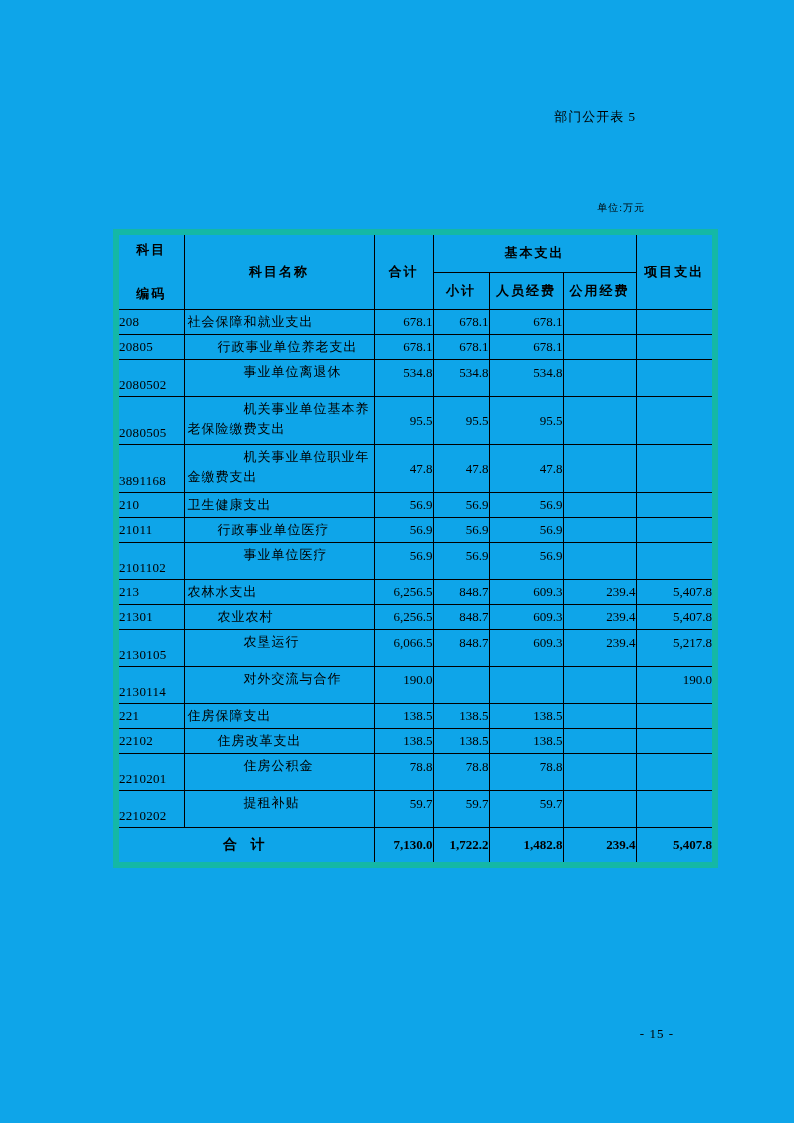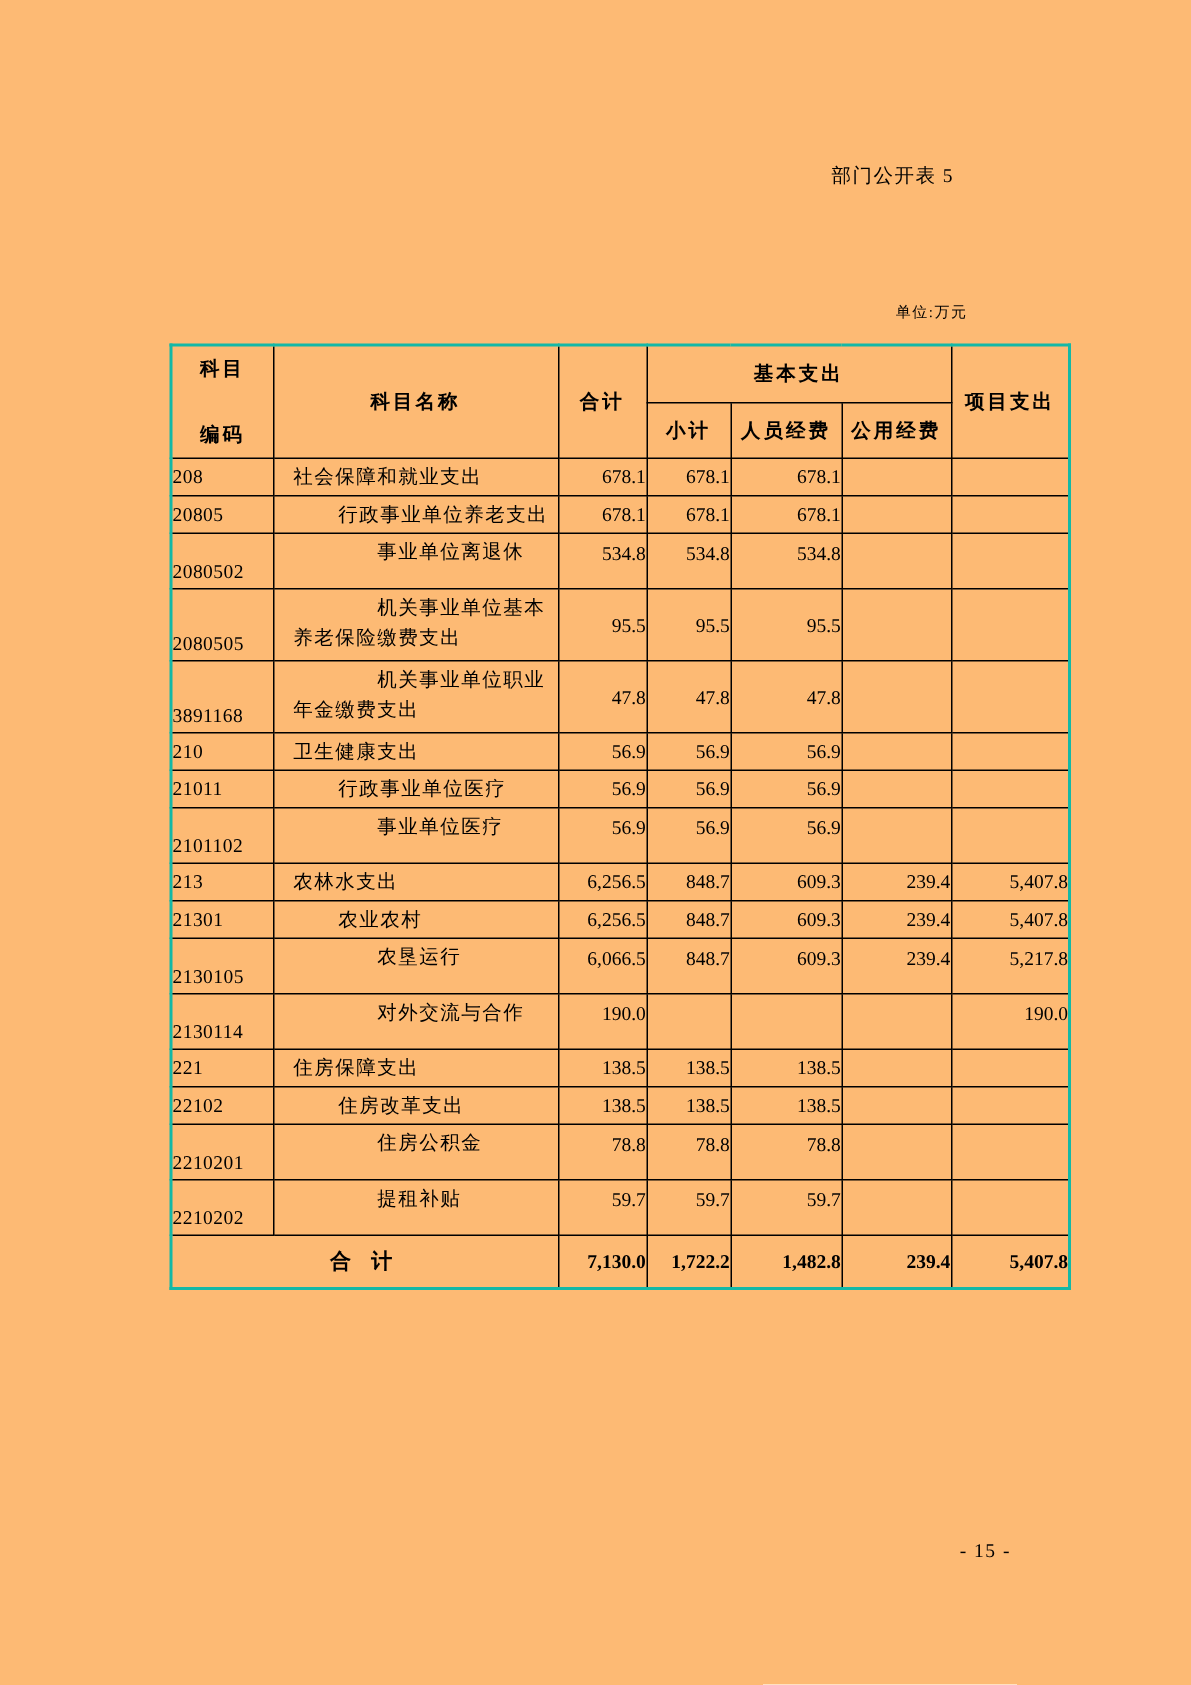--- a/index.html
+++ b/index.html
@@ -1,20 +1,20 @@
 <!DOCTYPE html>
 <html><head>
 <meta charset="utf-8">
 <style>
   html, body { margin: 0; padding: 0; background: #ffffff; }
   .page {
     position: relative;
     width: 794px;
     height: 1123px;
-    background: #fdba74;
+    background: #0ea5e9;
     color: #000000;
     font-family: "Liberation Serif", "DejaVu Serif", serif;
     overflow: hidden;
   }
   .doc-label {
     position: absolute;
     top: 108px;
     right: 158px;
     font-size: 13px;
     letter-spacing: 1px;
@@ -36,21 +36,21 @@
     font-size: 10px;
     letter-spacing: 1px;
   }
   table.budget {
     position: absolute;
     top: 229px;
     left: 113px;
     width: 599px;
     border-collapse: collapse;
     table-layout: fixed;
-    border: 2px solid #14b8a6;
+    border: 6px solid #14b8a6;
   }
   table.budget th, table.budget td {
     border: 1px solid #000;
     padding: 0;
     font-size: 13px;
     overflow: hidden;
   }
   thead th {
     font-weight: bold;
     letter-spacing: 2px;
@@ -77,21 +77,21 @@
     padding-left: 5px;
     letter-spacing: 0.3px;
   }
   tr.size-m td.code, tr.size-t td.code {
     vertical-align: bottom;
     padding-bottom: 3px;
   }
   td.name { vertical-align: middle; }
   tr.size-m td.name, tr.size-t td.name { vertical-align: top; }
   .name-text {
-    padding-left: 13px;
+    padding-left: 3px;
     padding-right: 2px;
     letter-spacing: 1px;
     line-height: 1.5;
   }
   tr.size-m .name-text, tr.size-t .name-text { padding-top: 2px; }
   .name-text.lvl-1 { text-indent: 0; }
   .name-text.lvl-2 { text-indent: 30px; }
   .name-text.lvl-3 { text-indent: 56px; }
   td.num {
     text-align: right;

